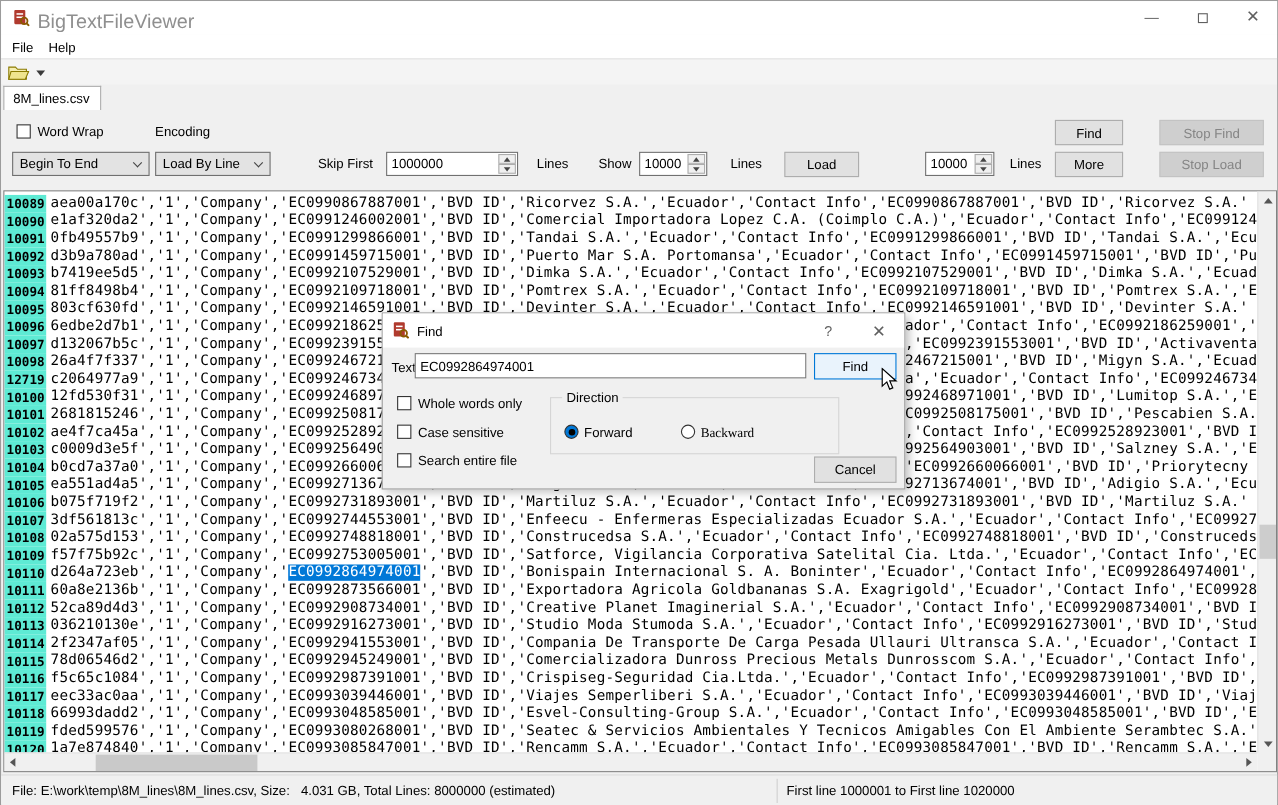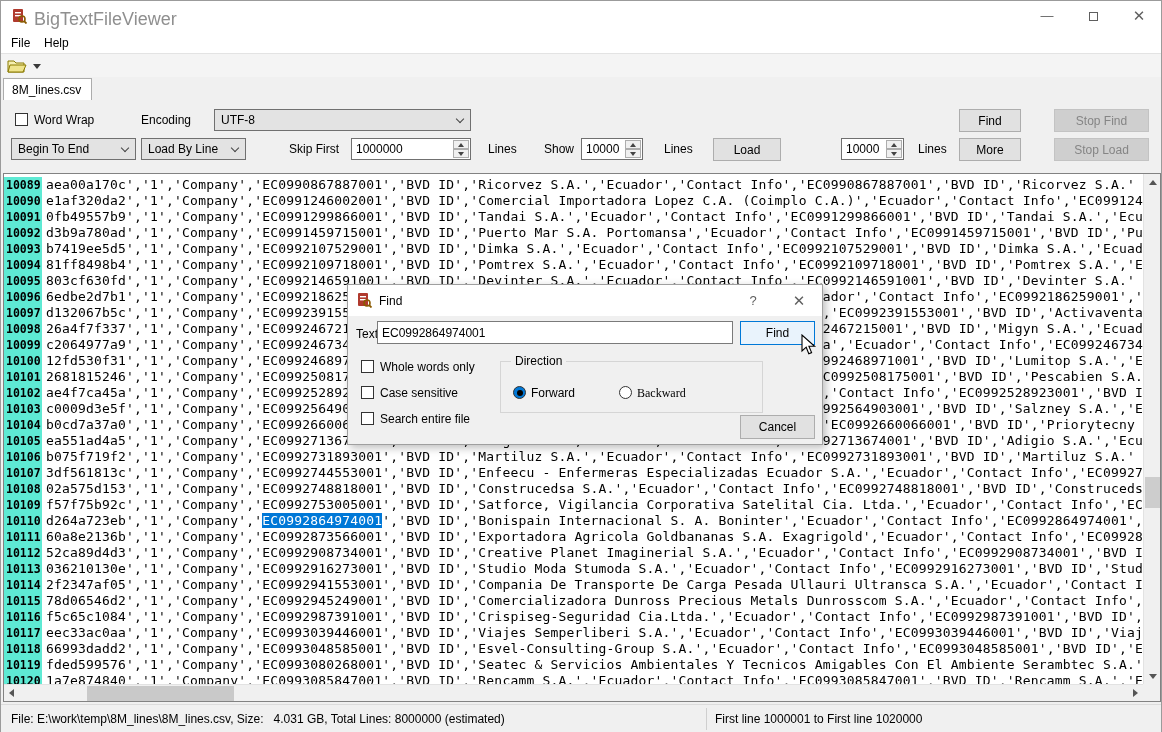--- a/index.html
+++ b/index.html
@@ -123,24 +123,20 @@
 
   <div class="tabstrip">
     <div class="tab">8M_lines.csv</div>
   </div>
 
   <div class="panel">
 
     <span class="checkbox" style="left:14px; top:13px;"></span>
     <span class="lbl" style="left:33px; top:13px;">Word Wrap</span>
     <span class="lbl" style="left:140px; top:13px;">Encoding</span>
-    <div class="combo" style="left:213px; top:9px; width:257px;">
-      <span>UTF-8</span>
-      <span class="chev"></span>
-    </div>
     <button class="btn" style="left:958px; top:9px; width:62px;">Find</button>
     <button class="btn disabled" style="left:1053px; top:9px; width:95px;">Stop Find</button>
 
     <div class="combo" style="left:10px; top:38px; width:125px;">
       <span>Begin To End</span>
       <span class="chev"></span>
     </div>
     <div class="combo" style="left:140px; top:38px; width:105px;">
       <span>Load By Line</span>
       <span class="chev"></span>
@@ -187,21 +183,21 @@
         <div class="row"><span class="gut">10089</span><span class="txt">aea00a170c','1','Company','EC0990867887001','BVD ID','Ricorvez S.A.','Ecuador','Contact Info','EC0990867887001','BVD ID','Ricorvez S.A.'</span></div>
         <div class="row"><span class="gut">10090</span><span class="txt">e1af320da2','1','Company','EC0991246002001','BVD ID','Comercial Importadora Lopez C.A. (Coimplo C.A.)','Ecuador','Contact Info','EC0991246002001','BVD ID','Comercial Importadora Lopez C.A.'</span></div>
         <div class="row"><span class="gut">10091</span><span class="txt">0fb49557b9','1','Company','EC0991299866001','BVD ID','Tandai S.A.','Ecuador','Contact Info','EC0991299866001','BVD ID','Tandai S.A.','Ecuador','Contact Info'</span></div>
         <div class="row"><span class="gut">10092</span><span class="txt">d3b9a780ad','1','Company','EC0991459715001','BVD ID','Puerto Mar S.A. Portomansa','Ecuador','Contact Info','EC0991459715001','BVD ID','Puerto Mar S.A. Portomansa'</span></div>
         <div class="row"><span class="gut">10093</span><span class="txt">b7419ee5d5','1','Company','EC0992107529001','BVD ID','Dimka S.A.','Ecuador','Contact Info','EC0992107529001','BVD ID','Dimka S.A.','Ecuador','Contact Info'</span></div>
         <div class="row"><span class="gut">10094</span><span class="txt">81ff8498b4','1','Company','EC0992109718001','BVD ID','Pomtrex S.A.','Ecuador','Contact Info','EC0992109718001','BVD ID','Pomtrex S.A.','Ecuador','Contact'</span></div>
         <div class="row"><span class="gut">10095</span><span class="txt">803cf630fd','1','Company','EC0992146591001','BVD ID','Devinter S.A.','Ecuador','Contact Info','EC0992146591001','BVD ID','Devinter S.A.'</span></div>
         <div class="row"><span class="gut">10096</span><span class="txt">6edbe2d7b1','1','Company','EC0992186259001','BVD ID','Inmobiliaria Del Valle Inmovalle S.A.','Ecuador','Contact Info','EC0992186259001','BVD ID'</span></div>
         <div class="row"><span class="gut">10097</span><span class="txt">d132067b5c','1','Company','EC0992391553001','BVD ID','Activaventas S.A.','Ecuador','Contact Info','EC0992391553001','BVD ID','Activaventas S.A.','Ecuador'</span></div>
         <div class="row"><span class="gut">10098</span><span class="txt">26a4f7f337','1','Company','EC0992467215001','BVD ID','Migyn S.A.','Ecuador','Contact Info','EC0992467215001','BVD ID','Migyn S.A.','Ecuador','Contact Info'</span></div>
-        <div class="row"><span class="gut">10099</span><span class="txt">c2064977a9','1','Company','EC0992467345001','BVD ID','Constructora E Inmobiliaria Del Litoral Amia','Ecuador','Contact Info','EC0992467345001'</span></div>
+        <div class="row"><span class="gut">12719</span><span class="txt">c2064977a9','1','Company','EC0992467345001','BVD ID','Constructora E Inmobiliaria Del Litoral Amia','Ecuador','Contact Info','EC0992467345001'</span></div>
         <div class="row"><span class="gut">10100</span><span class="txt">12fd530f31','1','Company','EC0992468971001','BVD ID','Lumitop S.A.','Ecuador','Contact Info','EC0992468971001','BVD ID','Lumitop S.A.','Ecuador'</span></div>
         <div class="row"><span class="gut">10101</span><span class="txt">2681815246','1','Company','EC0992508175001','BVD ID','Pescabien S.A.','Ecuador','Contact Info','EC0992508175001','BVD ID','Pescabien S.A.'</span></div>
         <div class="row"><span class="gut">10102</span><span class="txt">ae4f7ca45a','1','Company','EC0992528923001','BVD ID','Servicios Tecnicos Sertecos S.A.','Ecuador','Contact Info','EC0992528923001','BVD ID','Servicios'</span></div>
         <div class="row"><span class="gut">10103</span><span class="txt">c0009d3e5f','1','Company','EC0992564903001','BVD ID','Salzney S.A.','Ecuador','Contact Info','EC0992564903001','BVD ID','Salzney S.A.','Ecuador'</span></div>
         <div class="row"><span class="gut">10104</span><span class="txt">b0cd7a37a0','1','Company','EC0992660066001','BVD ID','Priorytecny S.A.','Ecuador','Contact Info','EC0992660066001','BVD ID','Priorytecny S.A.'</span></div>
         <div class="row"><span class="gut">10105</span><span class="txt">ea551ad4a5','1','Company','EC0992713674001','BVD ID','Adigio S.A.','Ecuador','Contact Info','EC0992713674001','BVD ID','Adigio S.A.','Ecuador','Contact'</span></div>
         <div class="row"><span class="gut">10106</span><span class="txt">b075f719f2','1','Company','EC0992731893001','BVD ID','Martiluz S.A.','Ecuador','Contact Info','EC0992731893001','BVD ID','Martiluz S.A.'</span></div>
         <div class="row"><span class="gut">10107</span><span class="txt">3df561813c','1','Company','EC0992744553001','BVD ID','Enfeecu - Enfermeras Especializadas Ecuador S.A.','Ecuador','Contact Info','EC0992744553001'</span></div>
         <div class="row"><span class="gut">10108</span><span class="txt">02a575d153','1','Company','EC0992748818001','BVD ID','Construcedsa S.A.','Ecuador','Contact Info','EC0992748818001','BVD ID','Construcedsa S.A.'</span></div>
         <div class="row"><span class="gut">10109</span><span class="txt">f57f75b92c','1','Company','EC0992753005001','BVD ID','Satforce, Vigilancia Corporativa Satelital Cia. Ltda.','Ecuador','Contact Info','EC0992753005001'</span></div>

